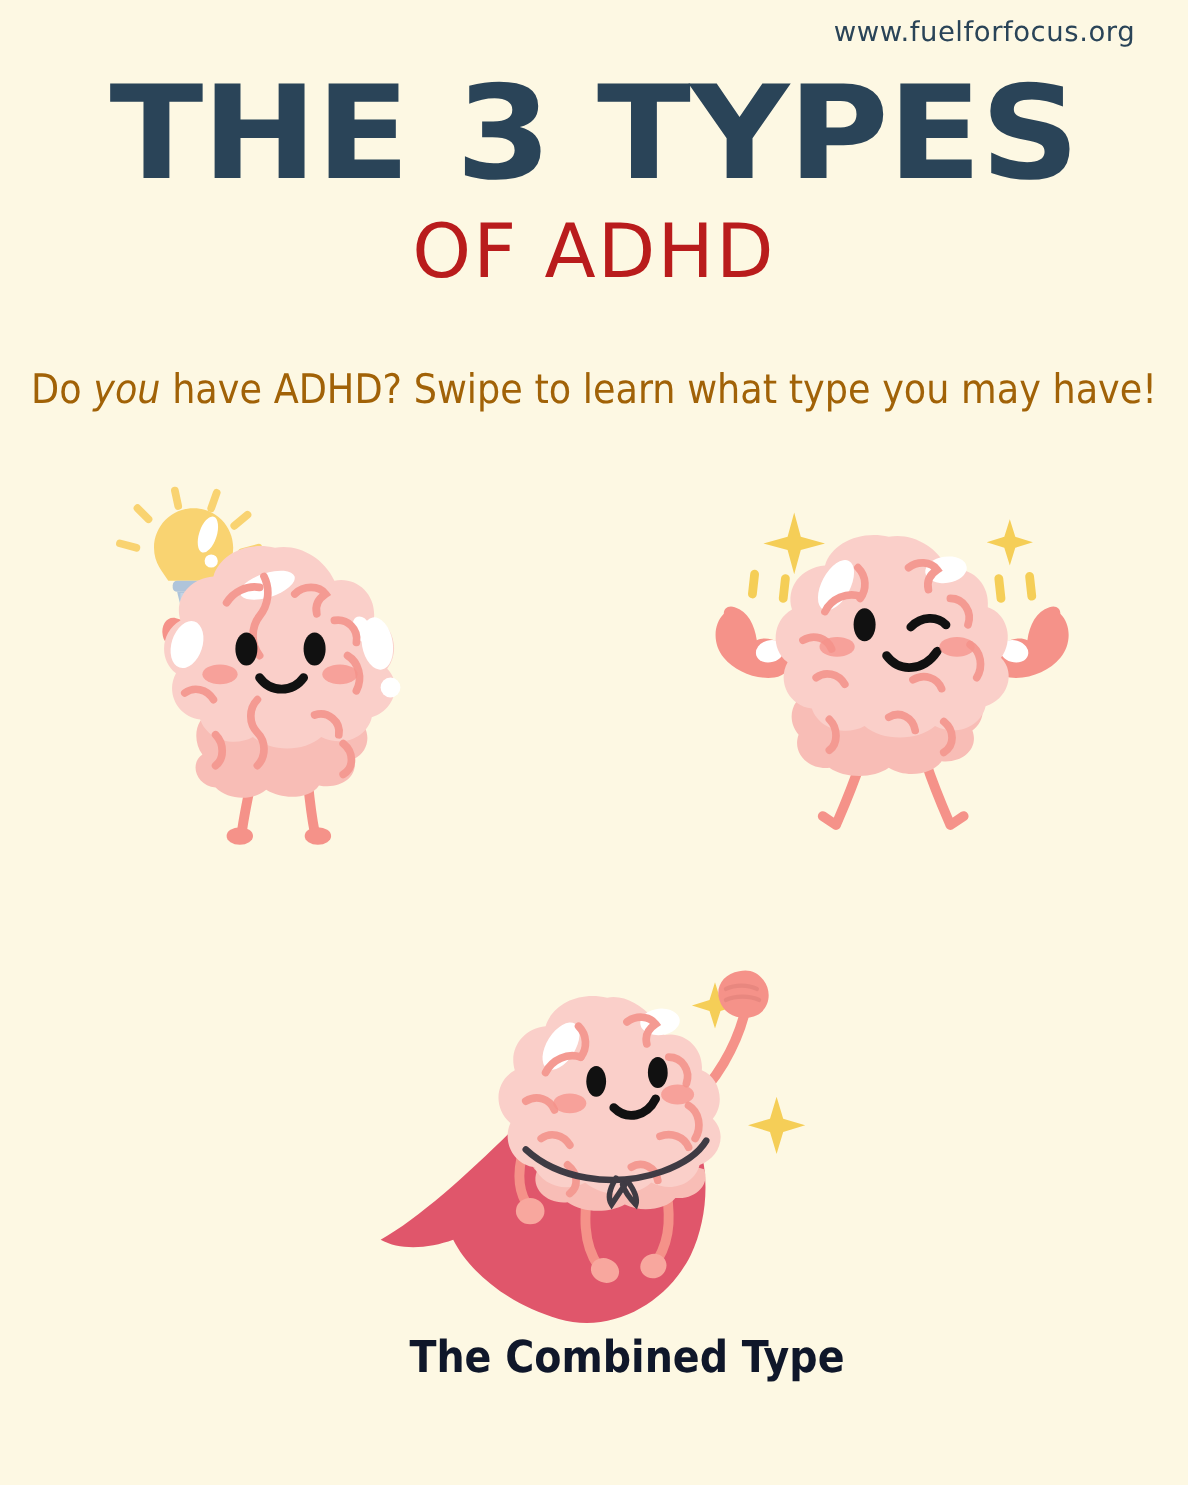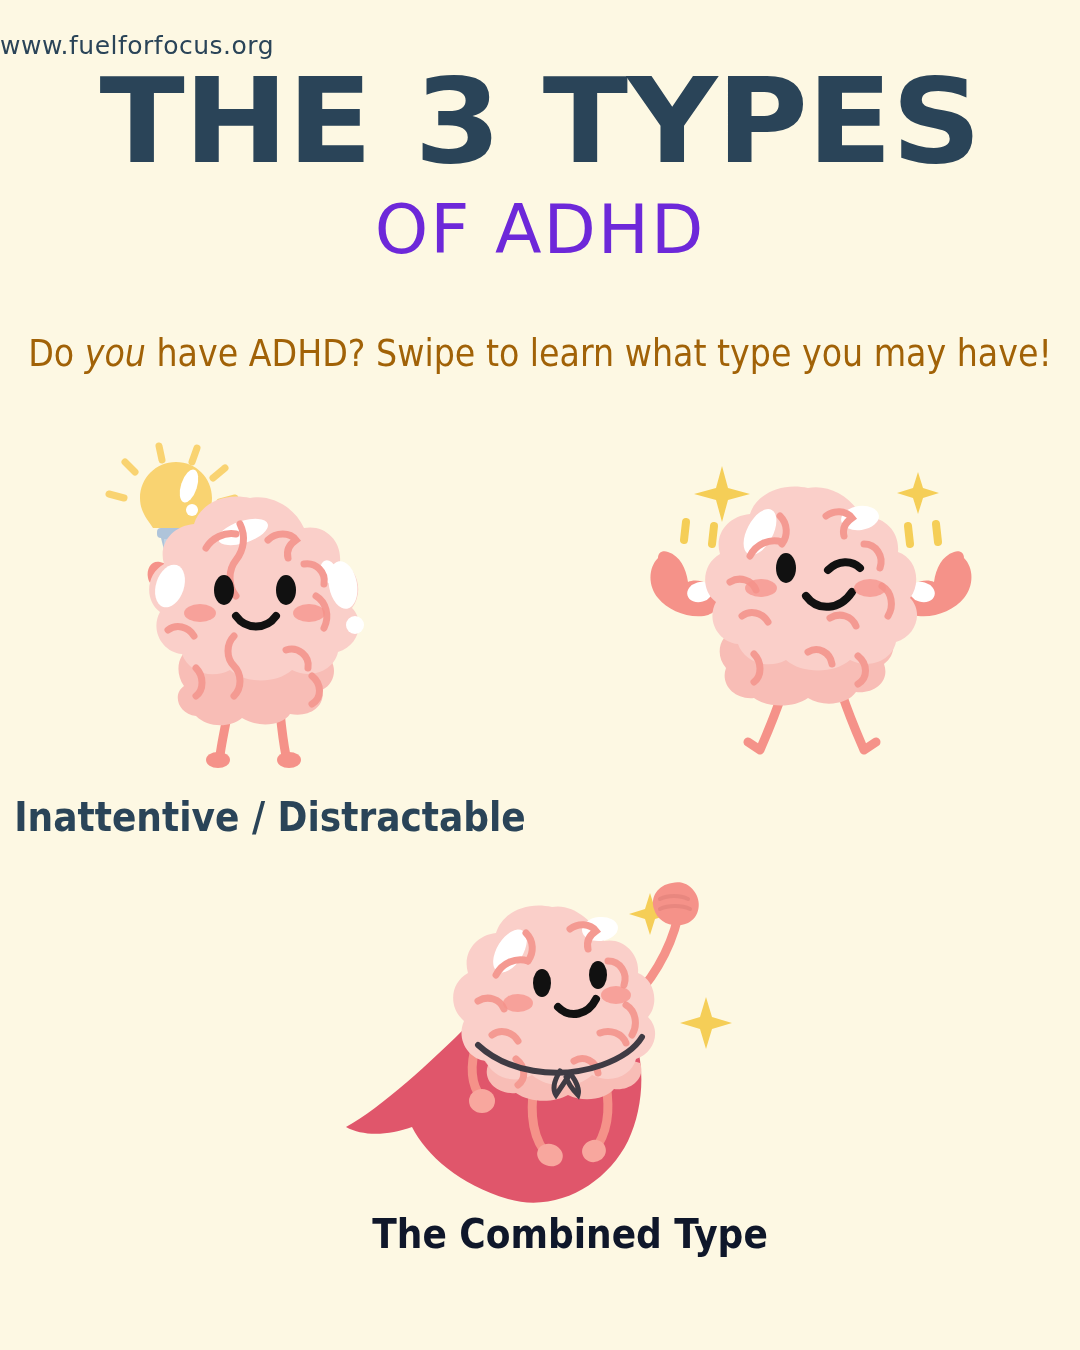--- a/index.html
+++ b/index.html
@@ -18,24 +18,24 @@
   .page {
     position: relative;
     width: 1080px;
     height: 1350px;
     background: #FDF8E3;
   }
 
   
   .site-url {
     position: absolute;
-    top: 31px;
+    top: 14px;
     left: 0;
     width: 1032px;
-    text-align: left;
+    text-align: right;
     font-family: "DejaVu Sans", sans-serif;
     font-size: 25px;
     letter-spacing: 0.5px;
     color: #2A4458;
   }
   .title-main {
     position: absolute;
     top: 62px;
     left: 0;
     width: 1080px;
@@ -52,21 +52,21 @@
     position: absolute;
     top: 196px;
     left: 0;
     width: 1080px;
     text-align: center;
     font-family: "DejaVu Sans", sans-serif;
     font-size: 68px;
     line-height: 1.0;
     font-weight: 400;
     letter-spacing: 2px;
-    color: #6d28d9;
+    color: #b91c1c;
   }
   .tagline {
     position: absolute;
     top: 332px;
     left: 0;
     width: 1080px;
     text-align: center;
     font-family: "DejaVu Sans Condensed", "DejaVu Sans", sans-serif;
     font-size: 37px;
     color: #a16207;
@@ -221,21 +221,20 @@
             <g>
               <ellipse cx="124" cy="150" rx="10" ry="15" fill="#111111"></ellipse>
               <ellipse cx="186" cy="150" rx="10" ry="15" fill="#111111"></ellipse>
               <path d="M136 176 C146 190 166 190 176 176" stroke="#111111" stroke-width="8" fill="none" stroke-linecap="round"></path>
               <ellipse cx="100" cy="173" rx="16" ry="9" fill="#F59289" opacity="0.75"></ellipse>
               <ellipse cx="209" cy="173" rx="16" ry="9" fill="#F59289" opacity="0.75"></ellipse>
             </g>
           </g>
         </svg>
       </div>
-      <div class="type-label">Inattentive / Distractable</div>
     </div>
 
     <div class="card">
       <div class="art">
         <svg width="360" height="330" viewBox="0 0 360 330" xmlns="http://www.w3.org/2000/svg">
 
           <g fill="#F5CE57">
             <path d="M92 26 L98 48 L120 54 L98 60 L92 82 L86 60 L64 54 L86 48 Z"></path>
             <path d="M288 32 L293 48 L309 53 L293 58 L288 74 L283 58 L267 53 L283 48 Z"></path>
           </g>

